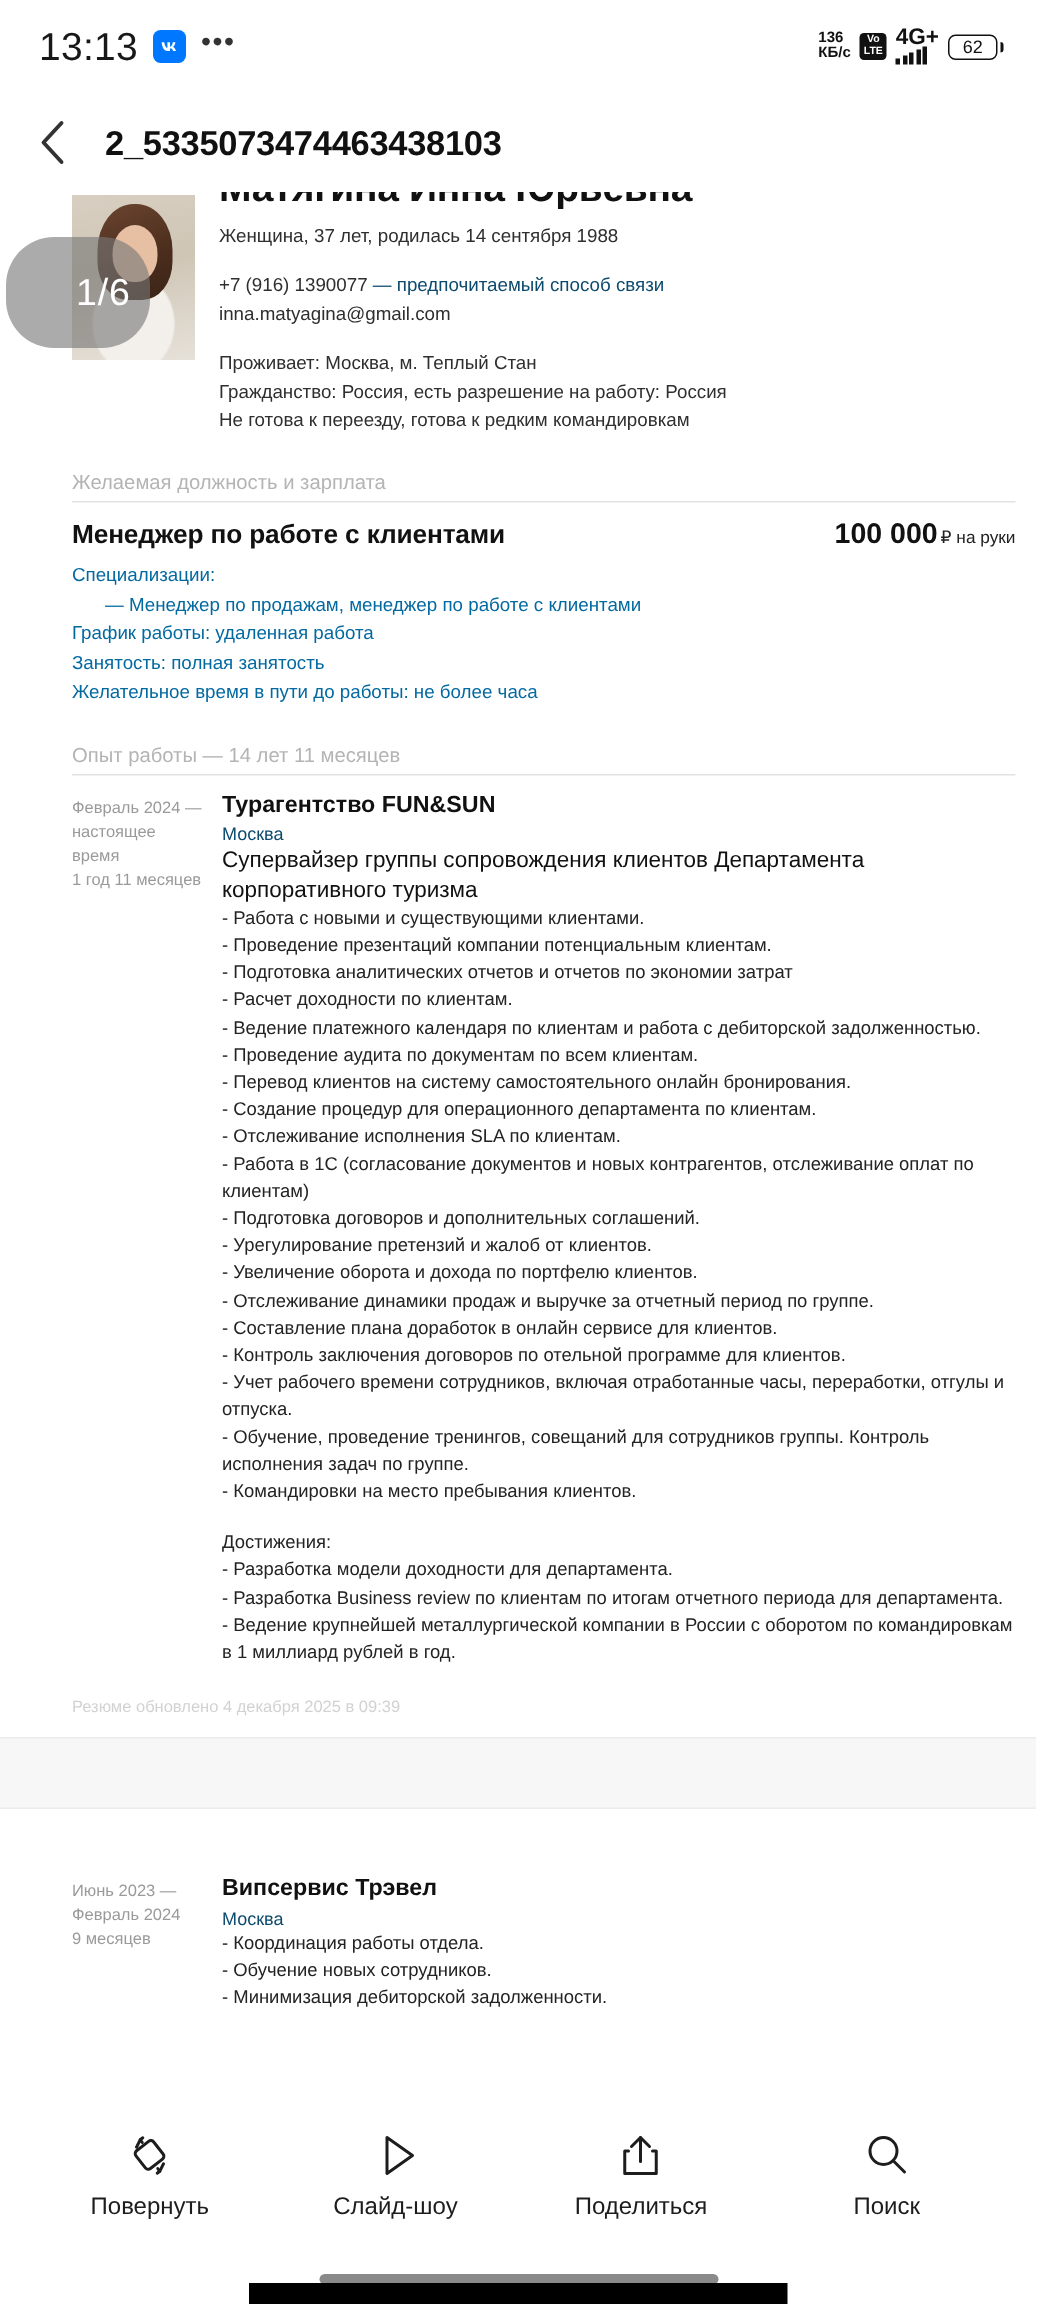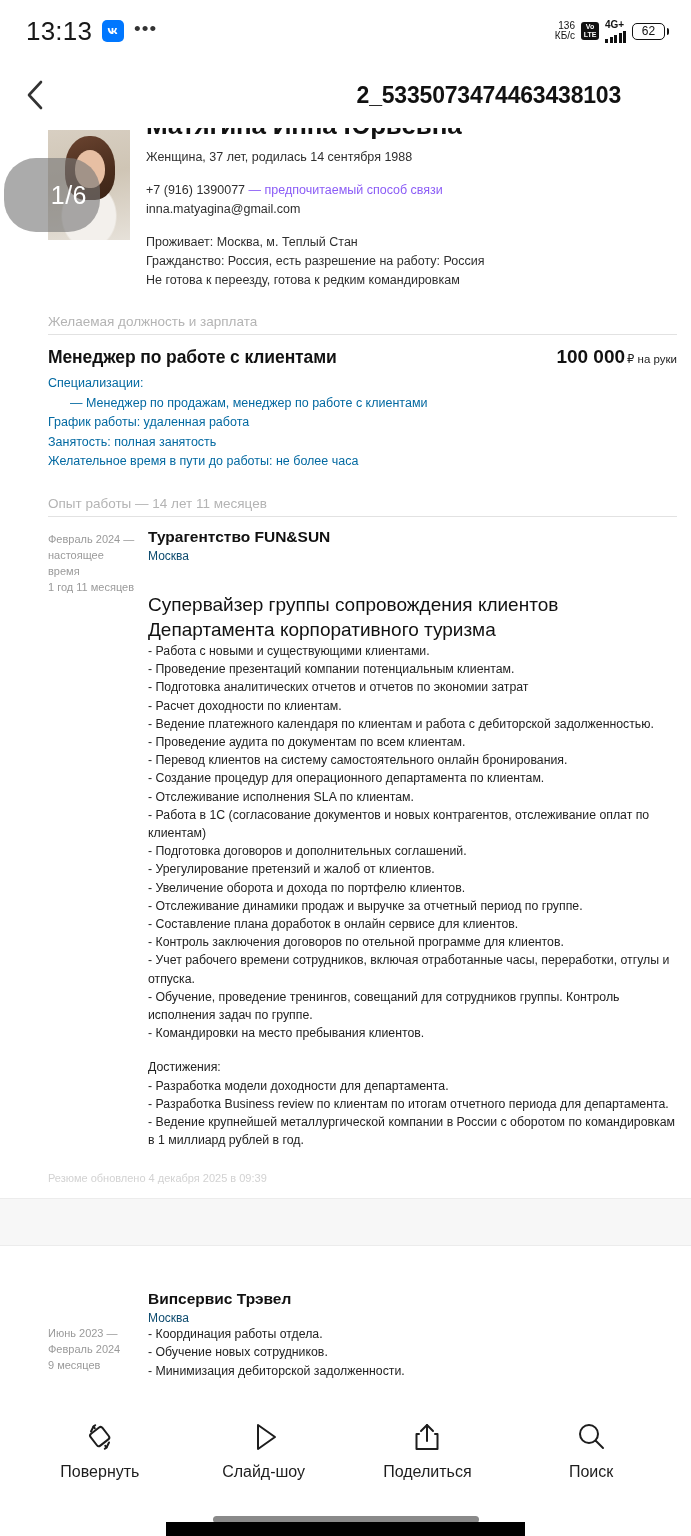--- a/index.html
+++ b/index.html
@@ -59,23 +59,22 @@
     margin-top: -6px;
   }
   .status-right {
     display: flex;
     align-items: center;
     gap: 6px;
   }
   .net-speed {
     font-size: 10px;
     line-height: 10.5px;
-    text-align: right;
-    color: #111;
-    font-weight: 400;
+    color: #111;
+    font-weight: 700;
   }
   .volte-badge {
     width: 18px;
     height: 18px;
     border-radius: 3px;
     background: #111;
     color: #fff;
     font-size: 7px;
     font-weight: bold;
     display: flex;
@@ -83,21 +82,21 @@
     align-items: center;
     justify-content: center;
     line-height: 8px;
   }
   .signal-wrap {
     display: flex;
     flex-direction: column;
     align-items: flex-start;
   }
   .signal-label {
-    font-size: 10px;
+    font-size: 15px;
     font-weight: 600;
     line-height: 10px;
     color: #111;
     margin-bottom: 1px;
   }
   .signal-bars {
     display: flex;
     align-items: flex-end;
     gap: 1.5px;
     height: 12px;
@@ -158,21 +157,21 @@
   }
   .back-chevron {
     display: block;
   }
   .doc-title {
     font-size: 23px;
     font-weight: bold;
     color: #111;
     letter-spacing: -0.2px;
     flex: 1;
-    text-align: right;
+    text-align: left;
     padding-right: 70px;
     white-space: nowrap;
     overflow: hidden;
   }
 
   
   .viewer {
     position: absolute;
     top: 128px;
     left: 0;
@@ -264,21 +263,21 @@
     letter-spacing: -0.2px;
     white-space: nowrap;
   }
   .meta-line {
     font-size: 12.5px;
     color: #2f2f2f;
     line-height: 19px;
   }
   .meta-line.first { margin-top: 9px; }
   .block-gap { height: 14px; }
-  .muted { color: #8b5cf6; }
+  .muted { color: #0c4a6e; }
 
   
   .section {
     padding: 0 14px 0 48px;
     box-sizing: border-box;
   }
   .section-title {
     font-size: 13.5px;
     color: #b4b4b4;
     padding-bottom: 5px;
@@ -343,24 +342,24 @@
     font-weight: bold;
     color: #111;
     line-height: 1.2;
   }
   .company-city {
     font-size: 12px;
     color: #0c4a6e;
     margin-top: 3px;
   }
   .role {
-    font-size: 19px;
+    font-size: 15px;
     color: #111;
     line-height: 1.28;
-    margin-top: 30px;
+    margin-top: 1px;
   }
   .duties {
     font-size: 12.3px;
     line-height: 18.2px;
     color: #232323;
   }
   .duties p { margin: 0; }
   .duties p.blank { height: 16px; }
   .updated-note {
     font-size: 11px;
@@ -592,21 +591,21 @@
 
       <div class="updated-note">Резюме обновлено 4 декабря 2025 в 09:39</div>
     </div>
   </div>
 
   <div class="page-gap"></div>
 
   <div class="page">
     <div class="section">
       <div class="exp-entry" style="margin-top:44px;">
-        <div class="exp-dates" style="white-space: pre-line; margin-top: 32px;">Июнь 2023 —
+        <div class="exp-dates" style="white-space: pre-line;">Июнь 2023 —
 Февраль 2024
 9 месяцев</div>
         <div class="exp-body">
           <div class="company">Випсервис Трэвел</div>
           <div class="company-city">Москва</div>
           <div class="duties">
               <p>- Координация работы отдела.</p>
               <p>- Обучение новых сотрудников.</p>
               <p>- Минимизация дебиторской задолженности.</p>
             </div>

